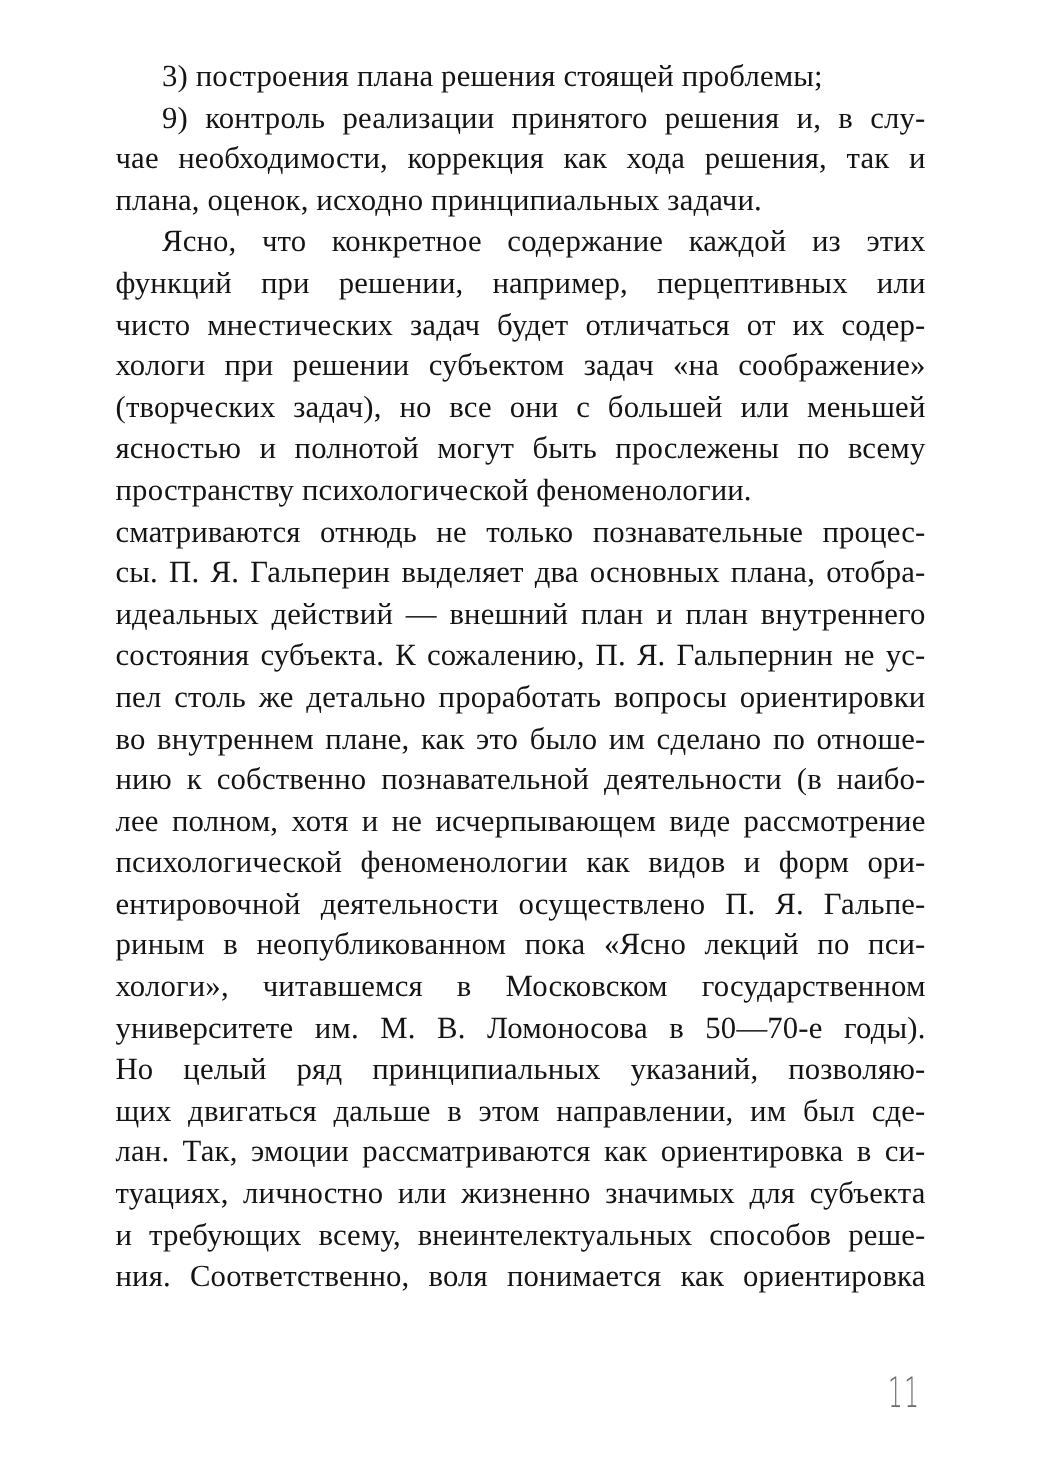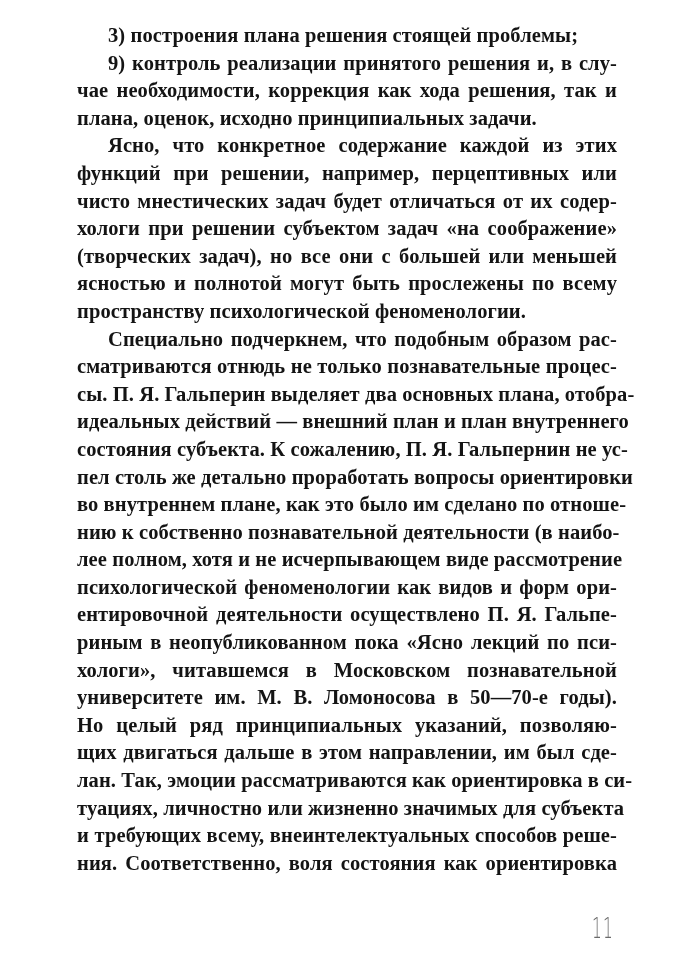--- a/index.html
+++ b/index.html
@@ -19,23 +19,22 @@
       position: absolute;
       left: 0;
       top: 0;
       width: 697px;
       height: 976px;
       background: #ffffff;
     }
     .text-block {
       position: absolute;
       left: 77px;
-      top: 22px;
+      top: 38px;
       width: 540px;
-      font-weight: bold;
     }
     .line {
       display: block;
       height: 27.6px;
       line-height: 27.6px;
       font-size: 20.5px;
       white-space: nowrap;
       text-align: justify;
       text-align-last: justify;
       letter-spacing: 0.1px;
@@ -68,35 +67,34 @@
       <span class="line indent">9) контроль реализации принятого решения и, в слу-</span>
       <span class="line">чае необходимости, коррекция как хода решения, так и</span>
       <span class="line last">плана, оценок, исходно принципиальных задачи.</span>
       <span class="line indent">Ясно, что конкретное содержание каждой из этих</span>
       <span class="line">функций при решении, например, перцептивных или</span>
       <span class="line">чисто мнестических задач будет отличаться от их содер-</span>
       <span class="line">хологи при решении субъектом задач «на соображение»</span>
       <span class="line">(творческих задач), но все они с большей или меньшей</span>
       <span class="line">ясностью и полнотой могут быть прослежены по всему</span>
       <span class="line last">пространству психологической феноменологии.</span>
-      <span class="line indent">Специально подчеркнем, что подобным образом рас-</span>
       <span class="line">сматриваются отнюдь не только познавательные процес-</span>
       <span class="line">сы. П. Я. Гальперин выделяет два основных плана, отобра-</span>
       <span class="line">идеальных действий — внешний план и план внутреннего</span>
       <span class="line">состояния субъекта. К сожалению, П. Я. Гальпернин не ус-</span>
       <span class="line">пел столь же детально проработать вопросы ориентировки</span>
       <span class="line">во внутреннем плане, как это было им сделано по отноше-</span>
       <span class="line">нию к собственно познавательной деятельности (в наибо-</span>
       <span class="line">лее полном, хотя и не исчерпывающем виде рассмотрение</span>
       <span class="line">психологической феноменологии как видов и форм ори-</span>
       <span class="line">ентировочной деятельности осуществлено П. Я. Гальпе-</span>
       <span class="line">риным в неопубликованном пока «Ясно лекций по пси-</span>
-      <span class="line">хологи», читавшемся в Московском познавательной</span>
+      <span class="line">хологи», читавшемся в Московском государственном</span>
       <span class="line">университете им. М. В. Ломоносова в 50—70-е годы).</span>
       <span class="line">Но целый ряд принципиальных указаний, позволяю-</span>
       <span class="line">щих двигаться дальше в этом направлении, им был сде-</span>
       <span class="line">лан. Так, эмоции рассматриваются как ориентировка в си-</span>
       <span class="line">туациях, личностно или жизненно значимых для субъекта</span>
       <span class="line">и требующих всему, внеинтелектуальных способов реше-</span>
-      <span class="line">ния. Соответственно, воля состояния как ориентировка</span>
+      <span class="line">ния. Соответственно, воля понимается как ориентировка</span>
     </div>
   <div class="page-number">11</div>
 </div>
 
 </body></html>

